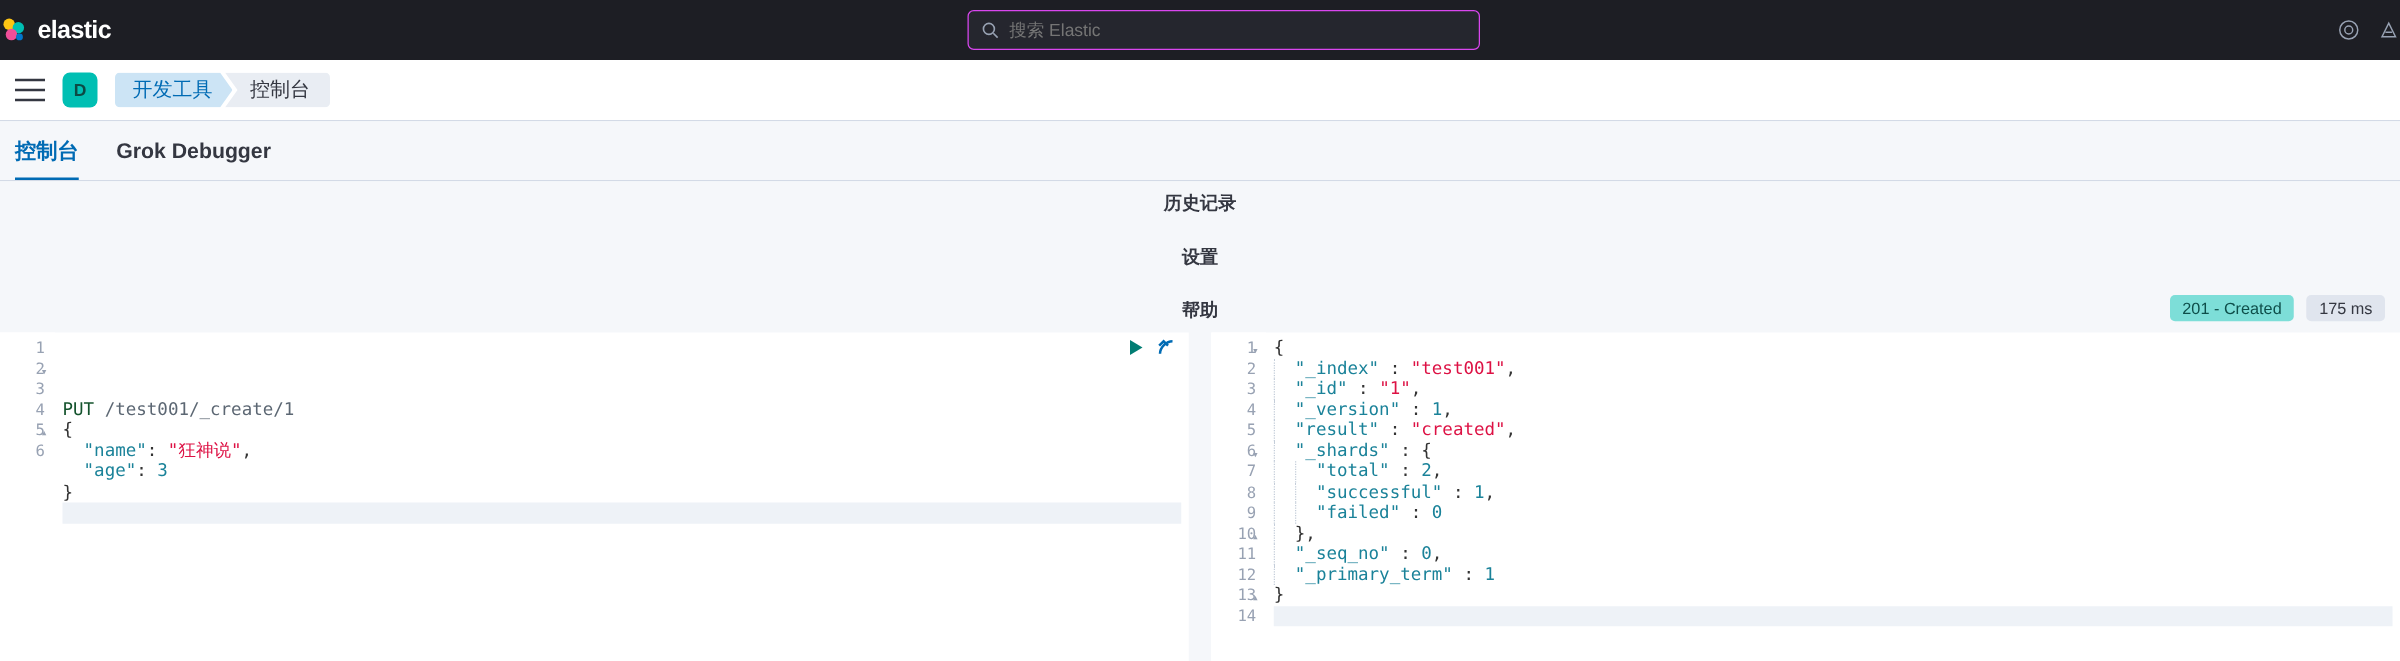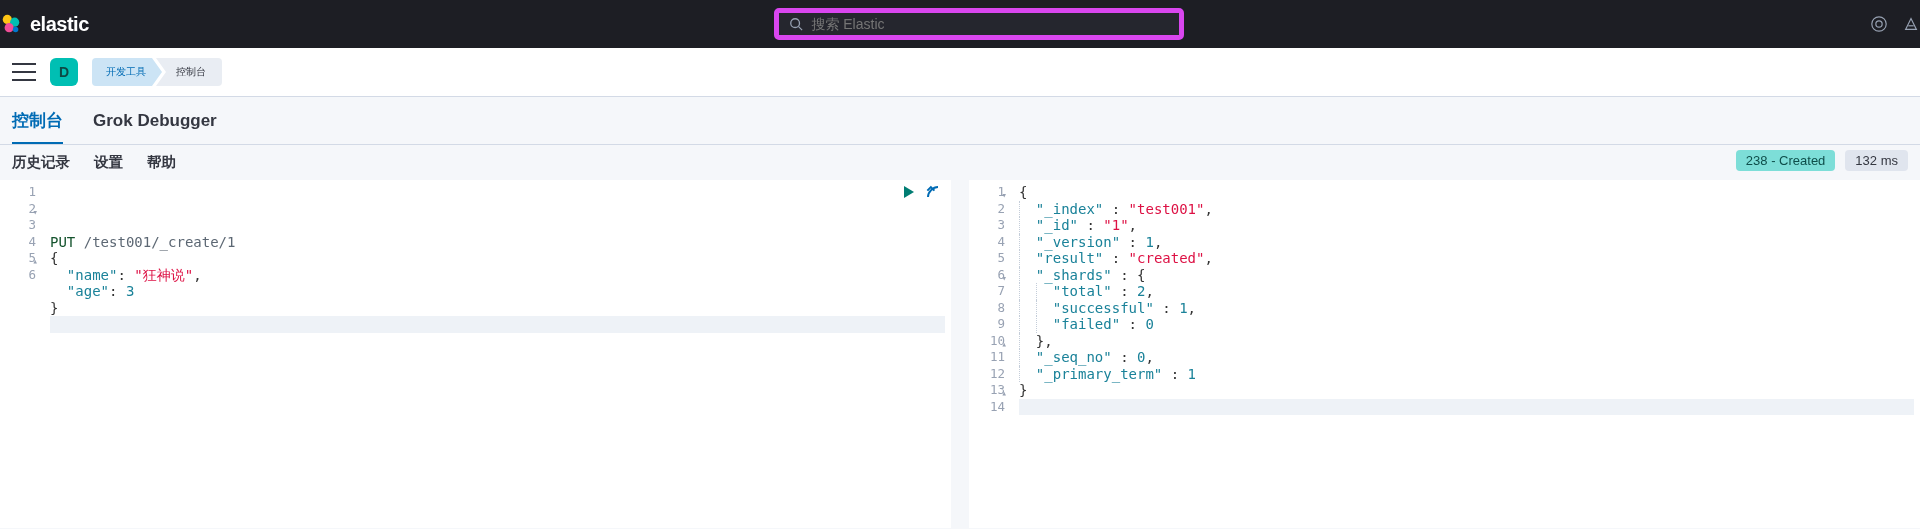--- a/index.html
+++ b/index.html
@@ -4,43 +4,43 @@
 <style>
   * { box-sizing: border-box; margin: 0; padding: 0; }
   body { font-family: -apple-system, BlinkMacSystemFont, "Segoe UI", Helvetica, Arial, sans-serif; background:#f5f7fa; color:#1a1c21; font-size:14px; overflow:hidden; }
 
   
   .topbar { background:#1d1e24; height:48px; display:flex; align-items:center; padding:0 0; gap:12px; }
   .logo-wrap { display:flex; align-items:center; gap:8px; }
   .logo-dots { width:22px; height:22px; position:relative; }
   .logo-text { color:#fff; font-weight:700; font-size:20px; letter-spacing:-0.5px; }
   .search-wrap { margin-left:auto; margin-right:auto; }
-  .search-box { width:410px; height:32px; background:#25262e; border:5px solid #d946ef; border-radius:5px; display:flex; align-items:center; padding:0 10px; gap:8px; color:#98a2b3; }
+  .search-box { width:410px; height:32px; background:#25262e; border:1px solid #d946ef; border-radius:5px; display:flex; align-items:center; padding:0 10px; gap:8px; color:#98a2b3; }
   .search-box input { background:transparent; border:none; outline:none; color:#98a2b3; font-size:14px; flex:1; }
   .top-icons { display:flex; gap:14px; align-items:center; color:#98a2b3; }
   .top-icon { width:18px; height:18px; cursor:pointer; }
 
   
   .navbar { background:#fff; height:49px; display:flex; align-items:center; padding:0 12px; gap:14px; border-bottom:1px solid #d3dae6; }
   .hamburger { width:24px; height:18px; display:flex; flex-direction:column; justify-content:space-between; cursor:pointer; }
   .hamburger span { height:2px; background:#343741; width:100%; }
   .space-badge { width:28px; height:28px; border-radius:6px; background:#00bfb3; color:#0c4a45; font-weight:700; display:flex; align-items:center; justify-content:center; cursor:pointer; }
   .breadcrumbs { display:flex; align-items:center; }
-  .crumb { height:28px; display:flex; align-items:center; padding:0 16px 0 22px; font-size:10px; position:relative; }
+  .crumb { height:28px; display:flex; align-items:center; padding:0 16px 0 22px; font-size:16px; position:relative; }
   .crumb-dev { background:#cce4f5; color:#006bb4; border-radius:4px 0 0 4px; padding-left:14px; font-weight:500; clip-path: polygon(0 0, calc(100% - 10px) 0, 100% 50%, calc(100% - 10px) 100%, 0 100%); }
   .crumb-console { background:#e9edf3; color:#343741; border-radius:0 4px 4px 0; margin-left:-6px; padding-left:20px; clip-path: polygon(0 0, 100% 0, 100% 100%, 0 100%, 10px 50%); }
 
   
   .tabsbar { display:flex; align-items:center; padding:0 12px; gap:30px; height:48px; border-bottom:1px solid #d3dae6; background:#f5f7fa; }
   .tab { font-size:17px; font-weight:700; color:#343741; padding:12px 0; cursor:pointer; display:flex; align-items:center; gap:8px; }
   .tab.active { color:#006bb4; box-shadow: inset 0 -2px 0 #006bb4; }
   .beta-badge { font-size:11px; font-weight:600; color:#6a717d; border:1px solid #cdd3df; border-radius:3px; padding:1px 6px; }
 
   
-  .subtabs { display:flex; align-items:center; padding:8px 12px; gap:24px; background:#f5f7fa; }
+  .subtabs { display:flex; align-items:center; padding:8px 12px; gap:24px; background:#f5f7fa;flex-direction:column; }
   .subtab { font-size:14.5px; font-weight:700; color:#343741; cursor:pointer; }
 
   
   .editor-area { display:flex; height:calc(529px - 48px - 49px - 48px - 36px); background:#f5f7fa; }
   .status-row { position:absolute; right:12px; display:flex; gap:10px; margin-top:-30px; }
   .status-chip { font-size:13px; padding:3px 10px; border-radius:4px; font-weight:500; }
   .chip-created { background:#7dded8; color:#0e4e4a; }
   .chip-time { background:#e0e5ee; color:#343741; }
   .pane { flex:1; background:#fff; display:flex; font-family: Menlo, Consolas, monospace; font-size:14px; line-height:16.5px; position:relative; }
   .pane.left { margin-right:18px; }
@@ -114,22 +114,22 @@
 </div>
 
 <div class="subtabs" style="position:relative;">
   <div class="subtab">历史记录</div>
   <div class="subtab">设置</div>
   <div class="subtab">帮助</div>
 </div>
 
 <div class="editor-area" style="position:relative;">
   <div class="status-row">
-    <span class="status-chip chip-created">238 - Created</span>
-    <span class="status-chip chip-time">132 ms</span>
+    <span class="status-chip chip-created">201 - Created</span>
+    <span class="status-chip chip-time">175 ms</span>
   </div>
 
   <div class="pane left">
     <div class="gutter" id="req-gutter">
         <div class="gline">1</div>
         <div class="gline">2<span class="fold">▾</span></div>
         <div class="gline">3</div>
         <div class="gline">4</div>
         <div class="gline">5<span class="fold">▴</span></div>
         <div class="gline">6</div>

